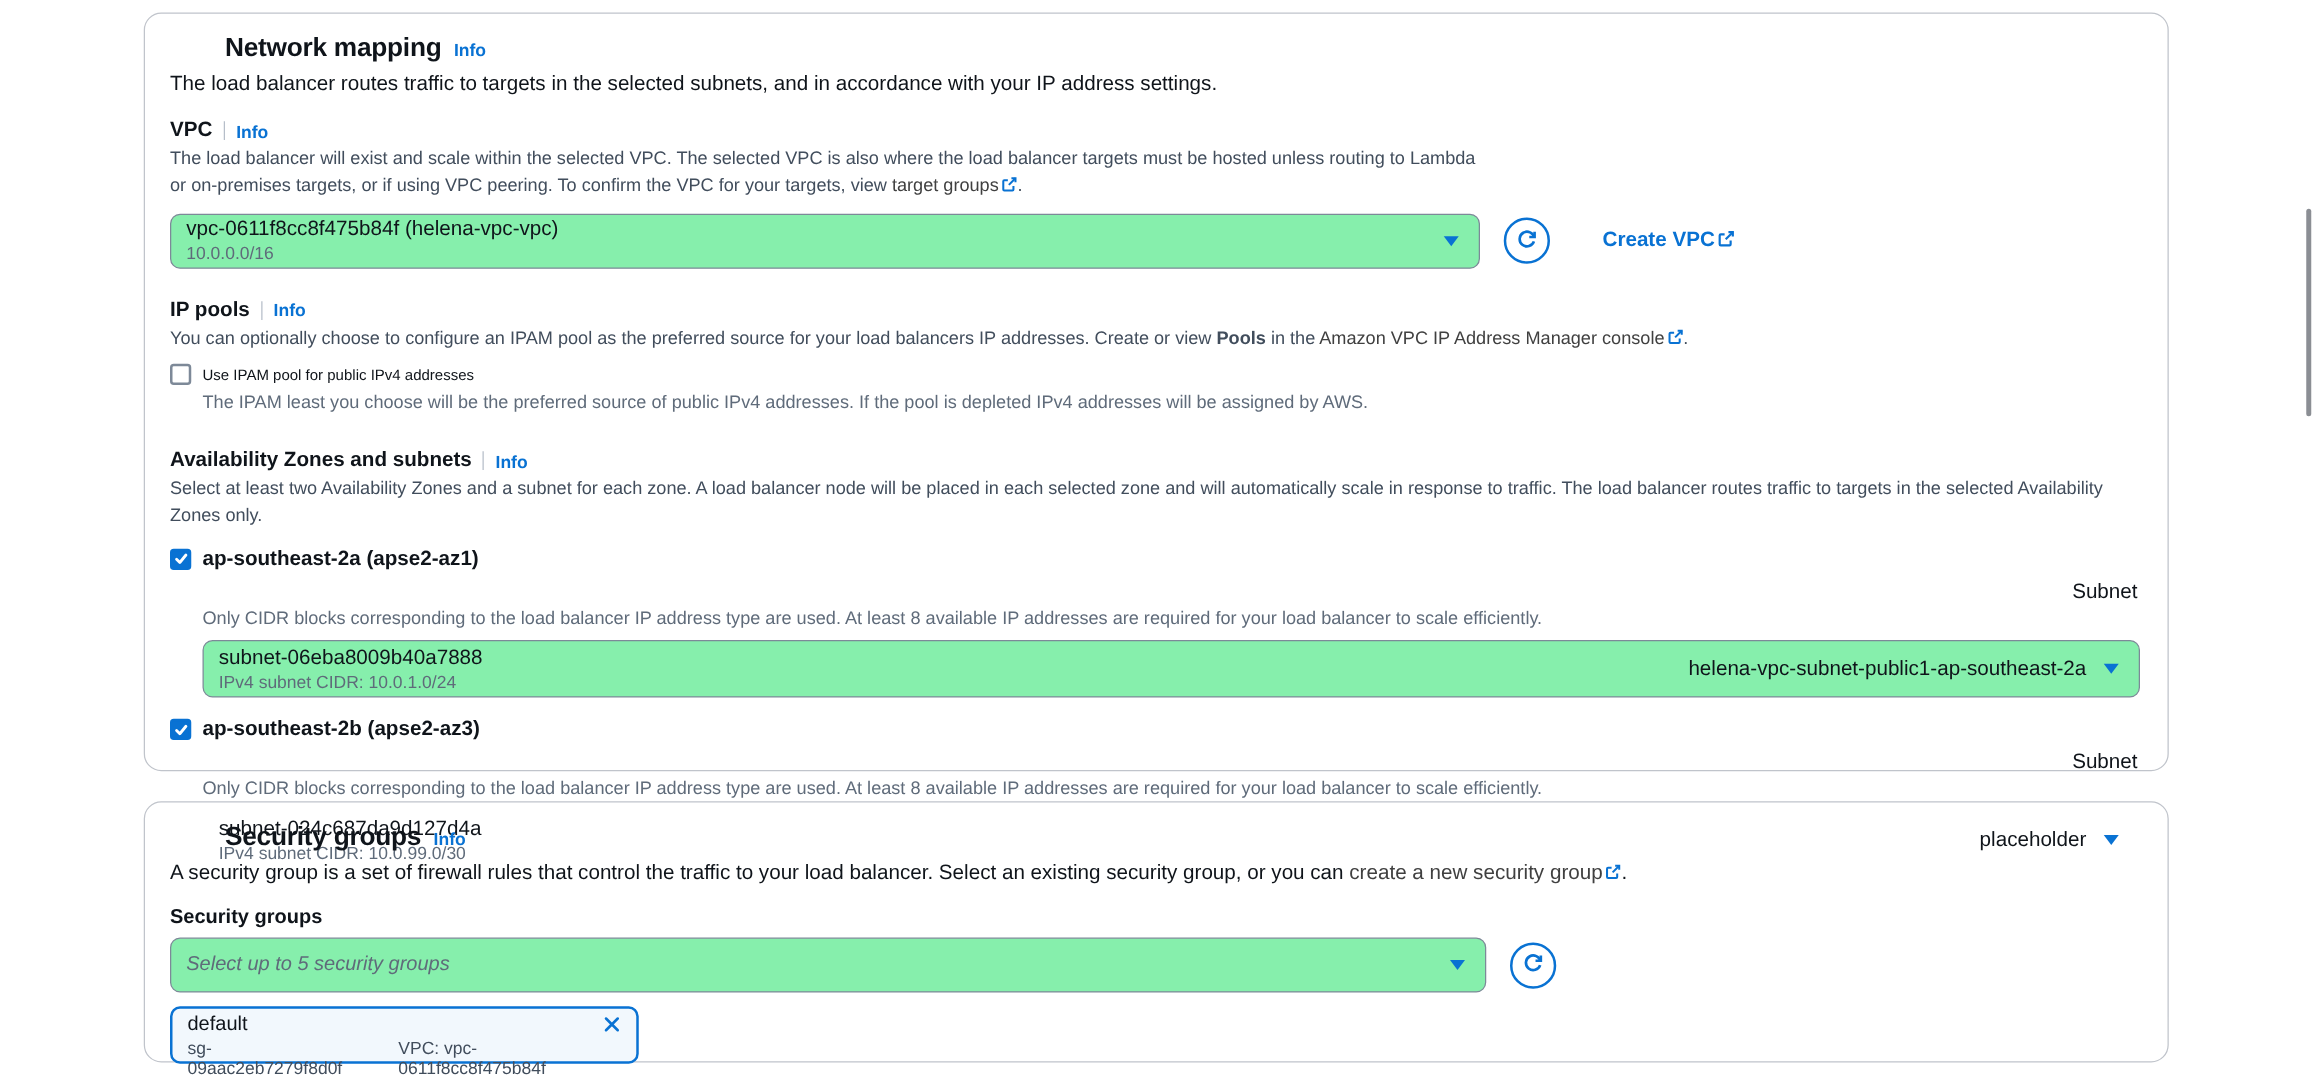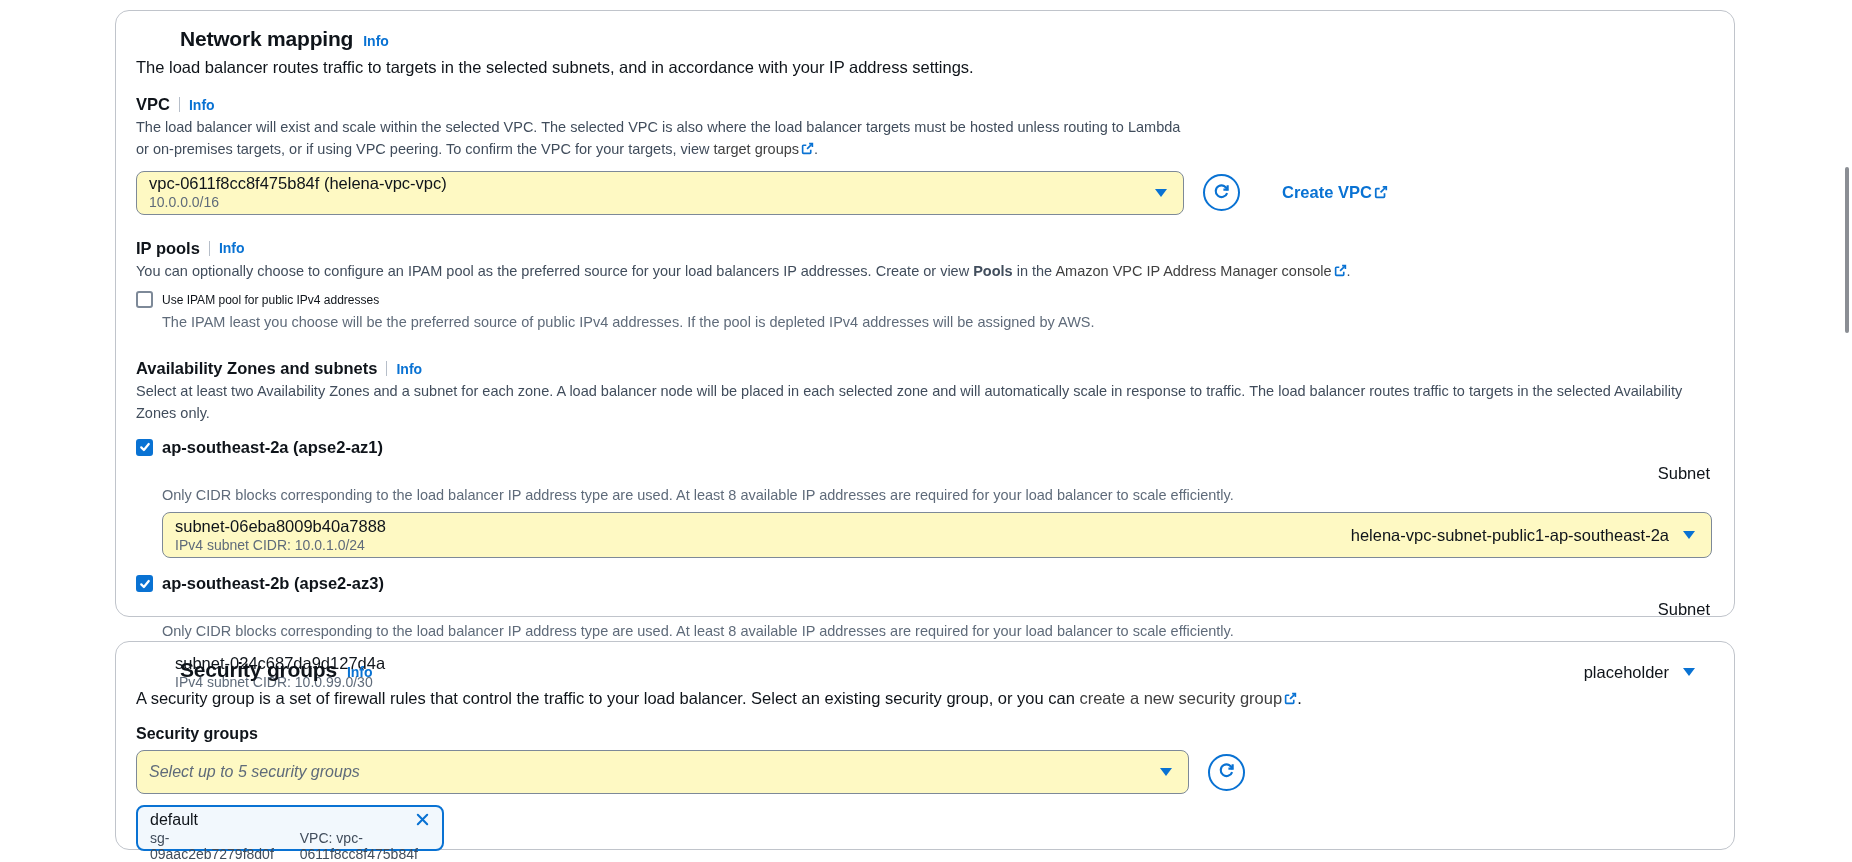--- a/index.html
+++ b/index.html
@@ -22,21 +22,21 @@
   .f-label { font-size: 16.5px; font-weight: 700; }
   .vdiv { width: 1px; height: 15px; background: #b6bec9; }
   .sec-desc { font-size: 14.5px; color: #414d5c; line-height: 1.5; margin-top: 3px; }
   .muted { color: #5f6b7a; }
   .inline-link { color: #404040; cursor: pointer; }
   .bold { font-weight: 700; }
 
   .ext-icon { display: inline-block; vertical-align: -1px; margin-left: 2px; }
 
   .control-row { display: flex; align-items: center; margin-top: 9px; }
-  .select { border: 1px solid #7d8998; border-radius: 8px; background: #fef9c3;
+  .select { border: 1px solid #7d8998; border-radius: 8px; background: #86efac;
     display: flex; align-items: center; justify-content: space-between;
     padding: 5px 16px 5px 12px; cursor: pointer; }
   .sel-wide { width: 1048px; height: 44px; }
   .sel-subnet { width: 1550px; height: 46px; }
   .sel-sg { width: 1053px; height: 44px; }
   .sel-main { font-size: 16.5px; line-height: 1.25; }
   .sel-sub { font-size: 14px; color: #5f6b7a; line-height: 1.25; }
   .sel-right { display: flex; align-items: center; gap: 14px; }
   .caret { width: 0; height: 0; border-left: 6px solid transparent;
     border-right: 6px solid transparent; border-top: 8px solid #0972d3; }
@@ -52,21 +52,21 @@
   .cb { width: 17px; height: 17px; border: 2px solid #7d8998; border-radius: 3px;
     background: #fff; flex: none; display: flex; align-items: center; justify-content: center; cursor: pointer; }
   .cb.checked { background: #0972d3; border-color: #0972d3; }
   .cb-label { font-size: 12px; }
   .cb-label-bold { font-size: 16.5px; font-weight: 700; }
   .indent { margin-left: 26px; }
 
   .zone { margin-top: 13px; }
   .subnet-h { font-size: 16.5px; margin-top: 7px; text-align: right; }
 
-  .chip { width: 308px; height: 46px; margin-top: 11px; background: #f2f8fd;
+  .chip { width: 375px; height: 46px; margin-top: 11px; background: #f2f8fd;
     border: 2px solid #0972d3; border-radius: 8px; padding: 3px 10px 4px 12px; }
   .chip-top { display: flex; align-items: center; justify-content: space-between; }
   .chip-title { font-size: 16px; }
   .chip-x { background: none; border: none; cursor: pointer; padding: 2px; line-height: 0; }
   .chip-sub { font-size: 14px; color: #414d5c; display: flex; gap: 26px; margin-top: 1px; }
 
   .scroll-thumb { position: absolute; right: 3px; top: 157px; width: 4px; height: 166px;
     background: #8b8e94; border-radius: 2px; cursor: pointer; }
 </style>
 </head>

